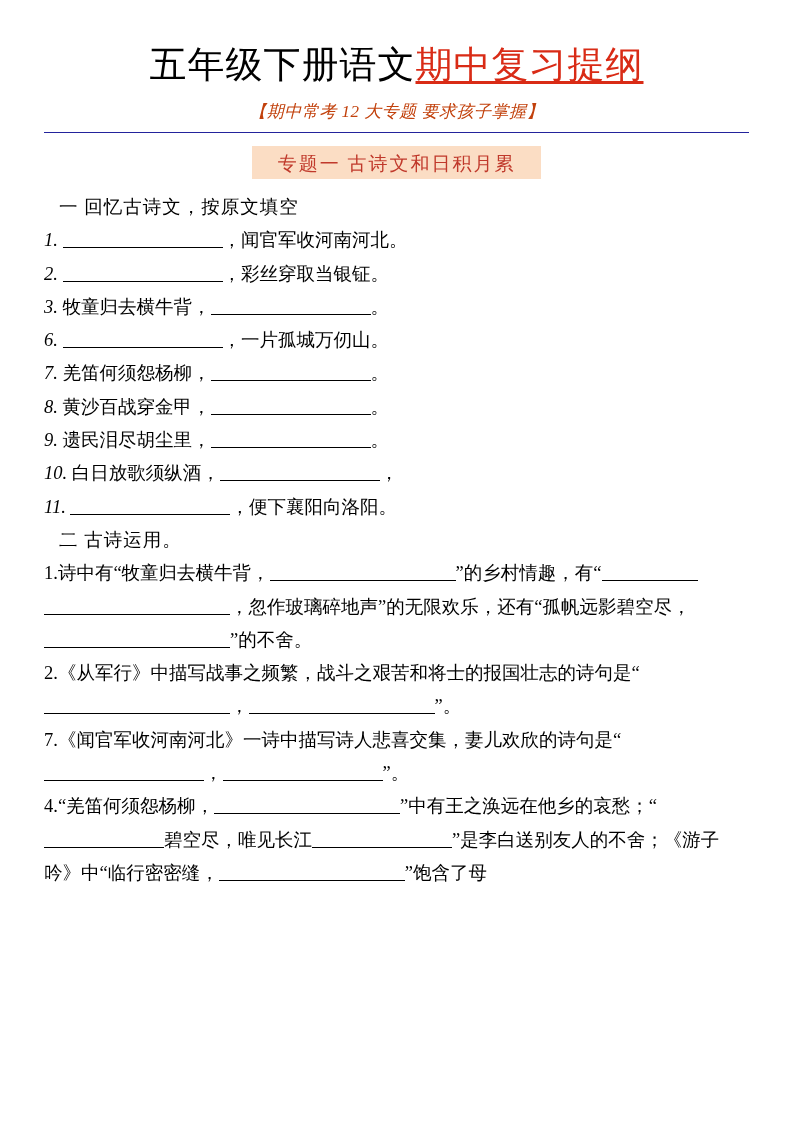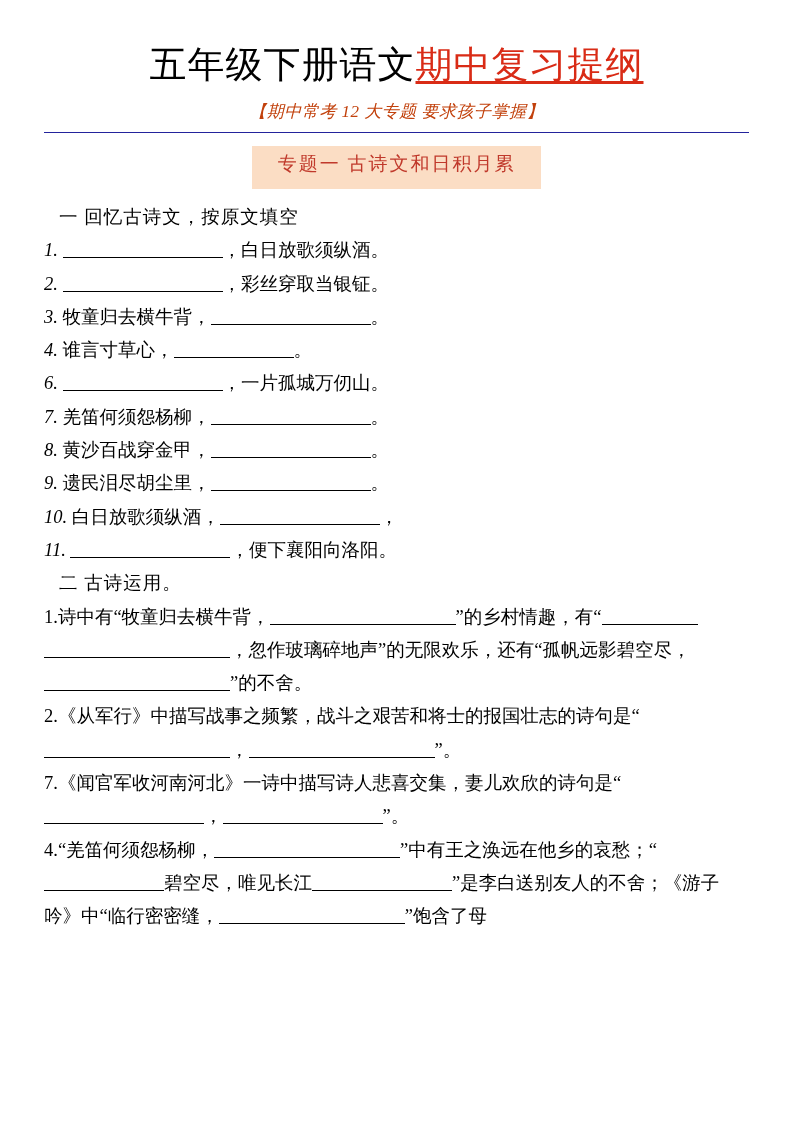--- a/index.html
+++ b/index.html
@@ -62,21 +62,21 @@
   
   .banner-wrap {
     text-align: center;
     margin-top: 13px;
   }
   .banner {
     display: inline-block;
     background: #fbddc4;
     color: #c0392b;
     font-size: 19px;
-    padding: 5px 26px 12px 26px;
+    padding: 5px 26px 2px 26px;
     letter-spacing: 2px;
   }
 
   
   .bodytext {
     margin-top: 12px;
     font-size: 18.5px;
     line-height: 1.80;
   }
   .line {
@@ -123,37 +123,33 @@
   <div class="banner-wrap">
     <span class="banner">专题一 古诗文和日积月累</span>
   </div>
 
   <div class="bodytext">
 
     <div class="line heading-cn">一 回忆古诗文，按原文填空</div>
 
     <div class="line">
       <span class="num">1.</span>
-      <span></span><span class="blank b-xl"></span><span>，白日放歌须纵酒。</span>
+      <span></span><span class="blank b-xl"></span><span>，闻官军收河南河北。</span>
     </div>
 
     <div class="line">
       <span class="num">2.</span>
       <span></span><span class="blank b-xl"></span><span>，彩丝穿取当银钲。</span>
     </div>
 
     <div class="line">
       <span class="num">3.</span>
       <span>牧童归去横牛背，</span><span class="blank b-xl"></span><span>。</span>
     </div>
 
-    <div class="line">
-      <span class="num">4.</span>
-      <span>谁言寸草心，</span><span class="blank b-md"></span><span>。</span>
-    </div>
 
 
     <div class="line">
       <span class="num">6.</span>
       <span></span><span class="blank b-xl"></span><span>，一片孤城万仞山。</span>
     </div>
 
     <div class="line">
       <span class="num">7.</span>
       <span>羌笛何须怨杨柳，</span><span class="blank b-xl"></span><span>。</span>

